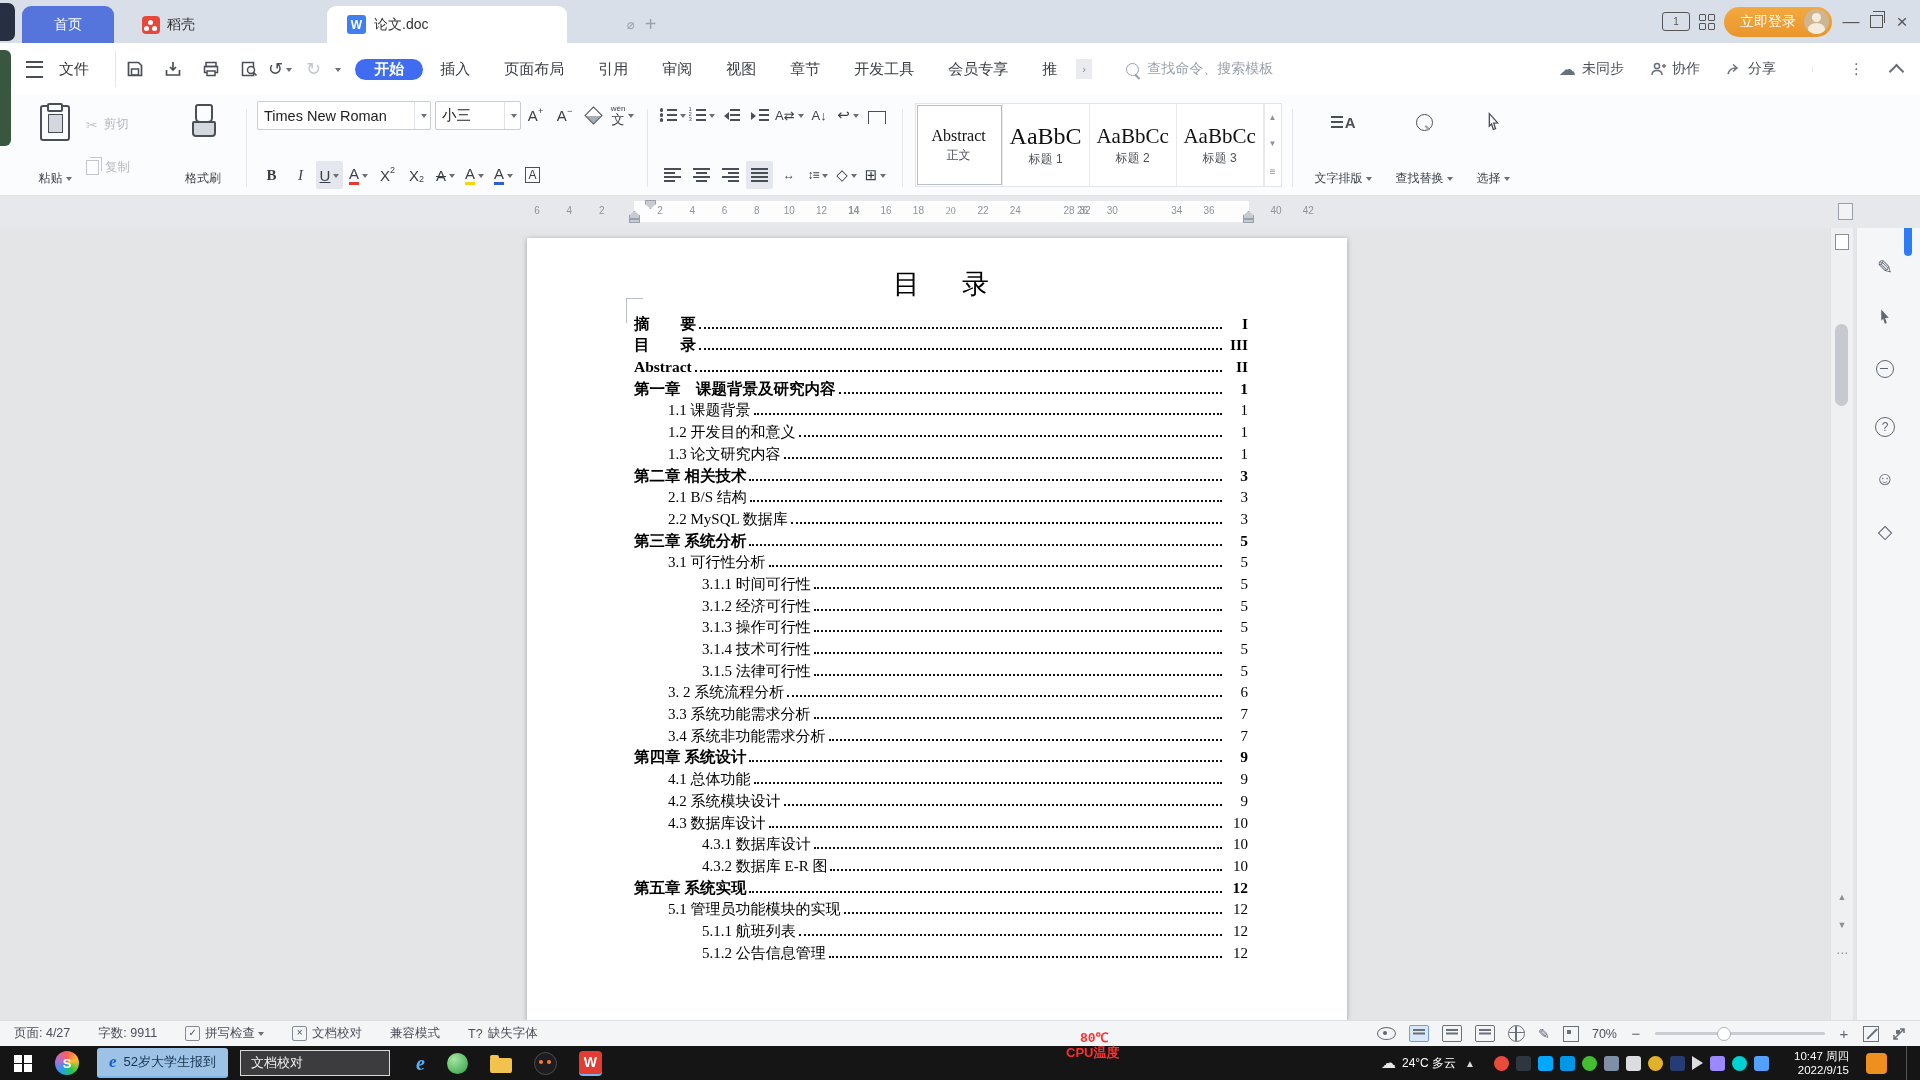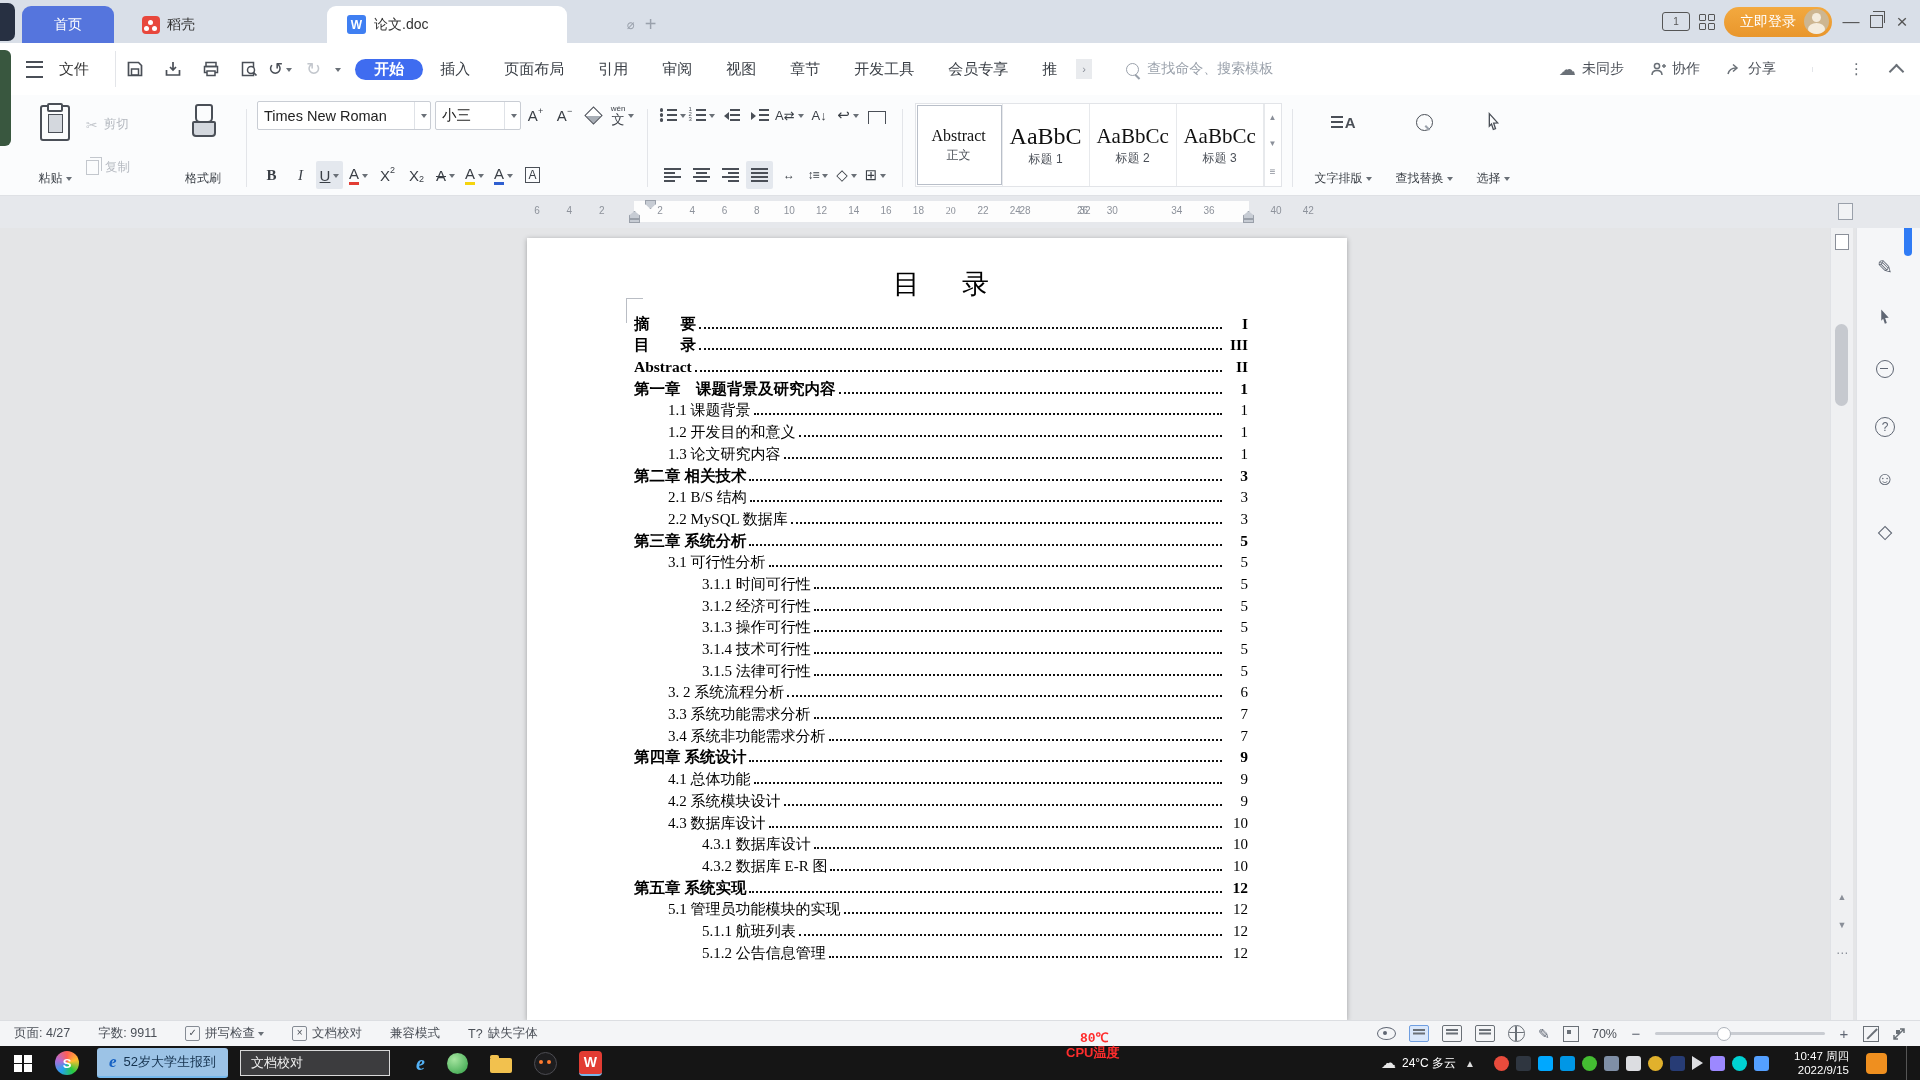--- a/index.html
+++ b/index.html
@@ -558,28 +558,28 @@
   <div id="ruler-nums">
       <span class="rnum" style="left: 537px;">6</span>
       <span class="rnum" style="left: 569.4px;">4</span>
       <span class="rnum" style="left: 601.8px;">2</span>
       <span class="rnum" style="left: 660px;">2</span>
       <span class="rnum" style="left: 692.3px;">4</span>
       <span class="rnum" style="left: 724.6px;">6</span>
       <span class="rnum" style="left: 756.9px;">8</span>
       <span class="rnum" style="left: 789.2px;">10</span>
       <span class="rnum" style="left: 821.5px;">12</span>
-      <span class="rnum" style="left: 853.8px;">14</span>
+      <span class="rnum" style="left: 853.8px; font-weight: bold;">14</span>
       <span class="rnum" style="left: 886.1px;">16</span>
       <span class="rnum" style="left: 918.4px;">18</span>
       <span class="rnum" style="left: 950.7px; font-family: Liberation Serif, serif;">20</span>
       <span class="rnum" style="left: 983px;">22</span>
       <span class="rnum" style="left: 1015.3px;">24</span>
       <span class="rnum" style="left: 1047.6px; margin-left: 35px;">26</span>
-      <span class="rnum" style="left: 1025px;">28</span>
+      <span class="rnum" style="left: 1069px;">28</span>
       <span class="rnum" style="left: 1112.2px;">30</span>
       <span class="rnum" style="left: 1085px;">32</span>
       <span class="rnum" style="left: 1176.8px;">34</span>
       <span class="rnum" style="left: 1209.1px;">36</span>
       <span class="rnum" style="left: 1276px;">40</span>
       <span class="rnum" style="left: 1308.3px;">42</span>
     </div>
   <span class="mk mk-first"></span>
   <span class="mk mk-hang"></span>
   <span class="mk mk-hsq"></span>

